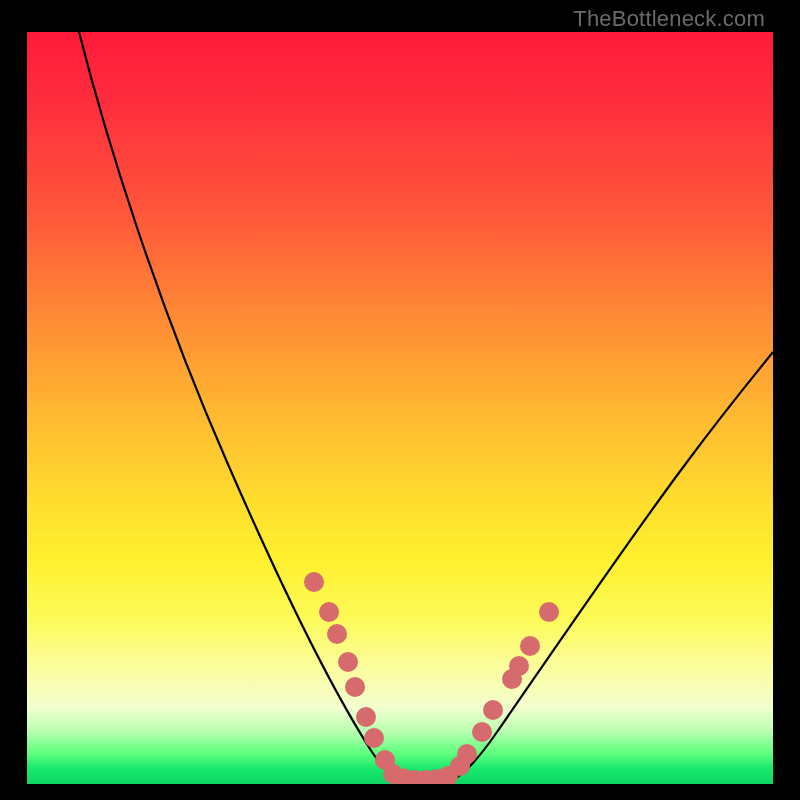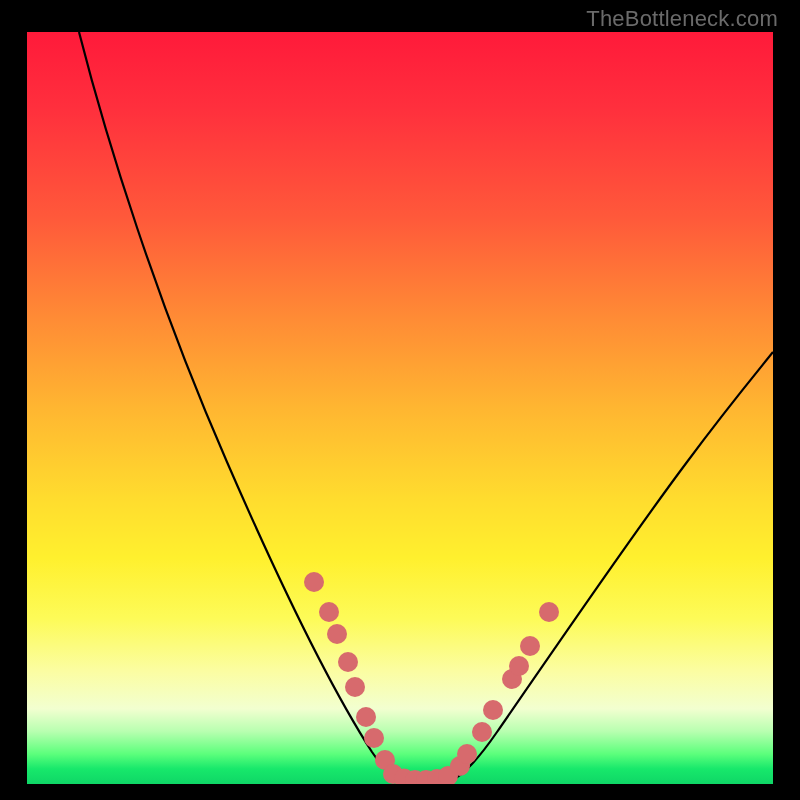--- a/index.html
+++ b/index.html
@@ -40,21 +40,21 @@
       #f2ffd0 90%,
       #b8ffb0 93%,
       #5cff7c 96%,
       #17e86b 98%,
       #0fd666 100%
     );
   }
   .watermark {
     position: absolute;
     top: 6px;
-    right: 22px;
+    right: 35px;
     color: #6a6a6a;
     font-size: 22px;
     font-weight: 500;
     letter-spacing: 0.2px;
   }
   svg.curve {
     position: absolute;
     left: 0;
     top: 0;
     width: 746px;

